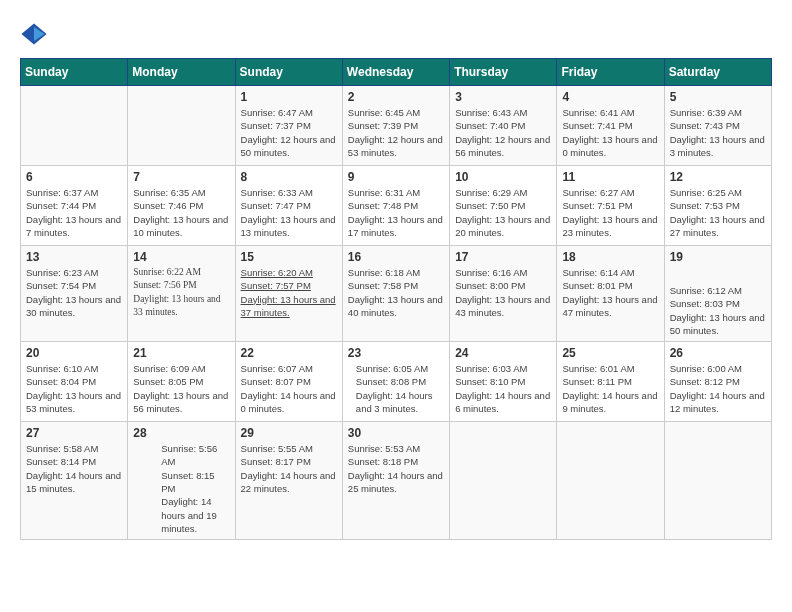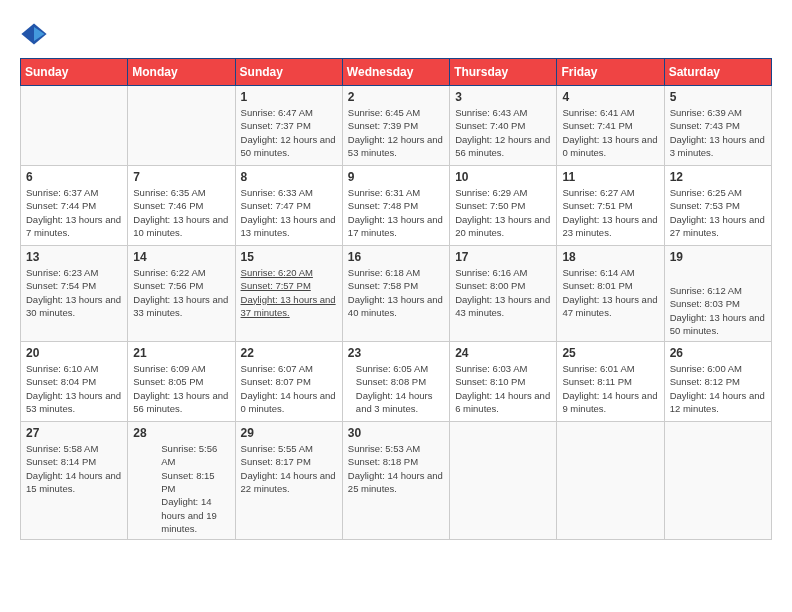--- a/index.html
+++ b/index.html
@@ -51,21 +51,21 @@
     .subtitle {
       font-size: 14px;
       color: #555;
     }
     table {
       width: 100%;
       border-collapse: collapse;
       table-layout: fixed;
     }
     thead tr th {
-      background-color: #ef4444;
+      background-color: #0f766e;
       color: #fff;
       font-size: 12px;
       font-weight: bold;
       padding: 6px 4px;
       text-align: left;
       border: 1px solid #1a4488;
     }
     tbody tr td {
       vertical-align: top;
       border: 1px solid #ccc;
@@ -207,21 +207,21 @@
       </tr>
       <tr>
         <td>
           <span class="day-number">13</span>
           <div class="day-info" style="white-space: pre-line;">Sunrise: 6:23 AM
 Sunset: 7:54 PM
 Daylight: 13 hours and 30 minutes.</div>
         </td>
         <td>
           <span class="day-number">14</span>
-          <div class="day-info" style="white-space: pre-line;">Sunrise: 6:22 AM
+          <div class="day-info" style="white-space: pre-line; font-family: Liberation Serif, serif;">Sunrise: 6:22 AM
 Sunset: 7:56 PM
 Daylight: 13 hours and 33 minutes.</div>
         </td>
         <td>
           <span class="day-number">15</span>
           <div class="day-info" style="white-space: pre-line; text-decoration: underline;">Sunrise: 6:20 AM
 Sunset: 7:57 PM
 Daylight: 13 hours and 37 minutes.</div>
         </td>
         <td>

